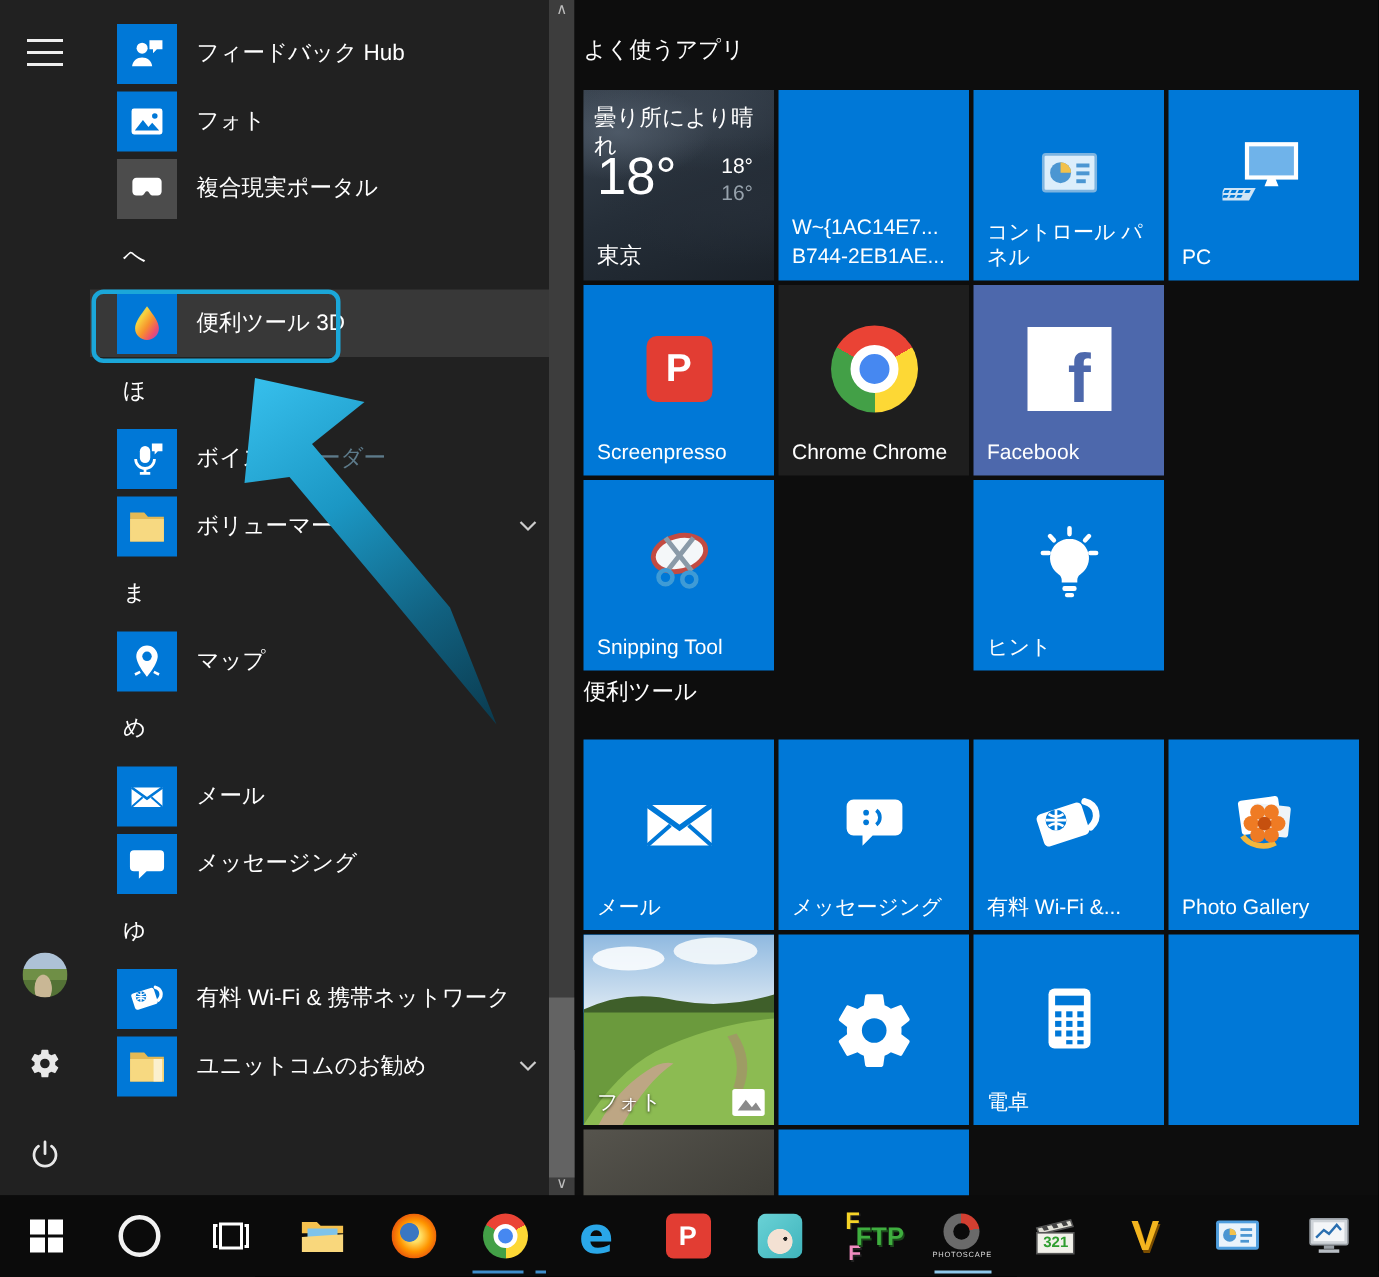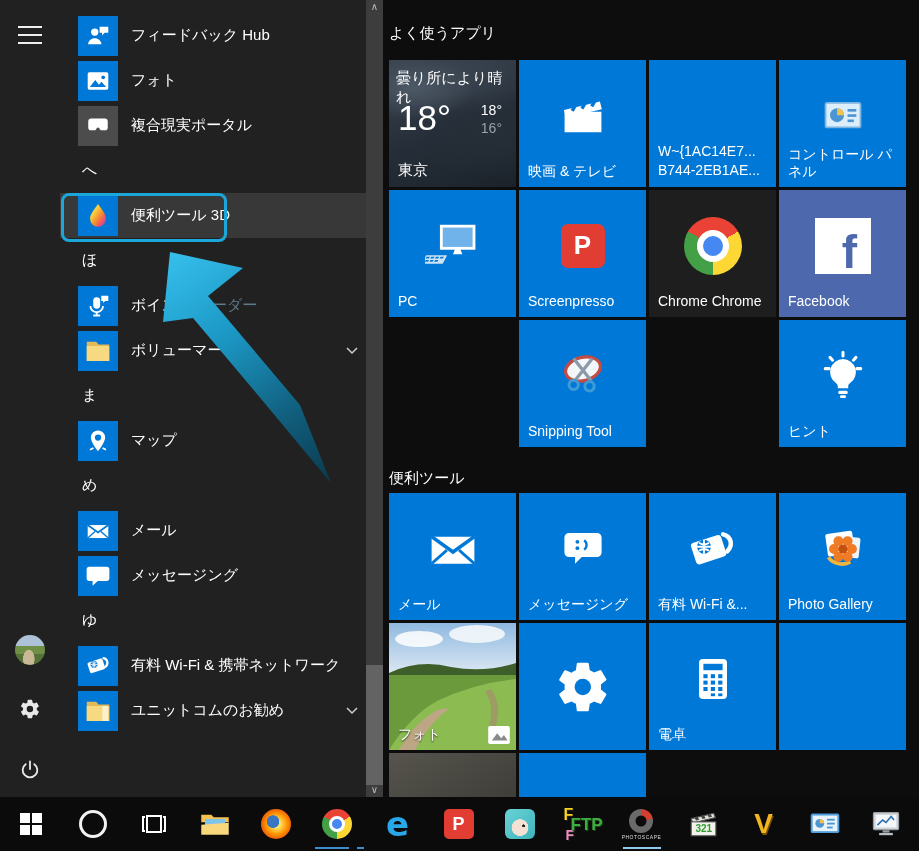--- a/index.html
+++ b/index.html
@@ -32,21 +32,21 @@
   .arow.highlight{background:#383838;}
   .hl-border{position:absolute;left:1px;top:0px;width:160px;height:43px;border:3px solid #1ba7d9;border-radius:8px;pointer-events:none;}
   
   .sbar{position:absolute;left:366px;top:0;width:17px;height:797px;background:#3d3d3d;}
   .sbar .thumb{position:absolute;left:0;top:665px;width:17px;height:120px;background:#636363;}
   .sbar .sarrow{position:absolute;left:0;width:17px;height:14px;color:#bdbdbd;font-size:10px;line-height:14px;text-align:center;cursor:pointer;}
   .sbar .up{top:0;} .sbar .down{bottom:0;}
   
   .tilearea{position:absolute;left:383px;top:0;right:0;height:700px;background:#0d0d0d;}
   .group-title{position:absolute;left:6px;font-size:15px;color:#fff;}
-  .gt1{top:24px;} .gt2{top:469px;}
+  .gt1{top:24px;} .gt2{top:452px;}
   .tgrid{position:absolute;left:6px;display:grid;grid-template-columns:repeat(4,127px);grid-auto-rows:127px;gap:3px;}
   .tg1{top:60px;} .tg2{top:493px;}
   .tile{position:relative;background:#0078d7;overflow:hidden;cursor:pointer;}
   .tile.darkbg{background:#1e1e1e;}
   .tile.teal{background:#0e7a9c;}
   .tile.fb{background:#4d68ac;}
   .tile.none{background:transparent;cursor:default;}
   .tlabel{position:absolute;left:9px;bottom:7px;right:6px;font-size:14px;line-height:17px;color:#fff;}
   .ticon{position:absolute;inset:0 0 16px 0;display:flex;align-items:center;justify-content:center;}
   .w2line{position:absolute;left:9px;bottom:7px;font-size:14px;line-height:19px;}
@@ -326,32 +326,20 @@
       <div class="tgrid tg1">
 
         <div class="tile weather">
           <span class="w-cond">曇り所により晴れ</span>
           <span class="w-temp">18°</span>
           <span class="w-hi">18°</span>
           <span class="w-lo">16°</span>
           <span class="w-city">東京</span>
         </div>
         <div class="tile">
-          <span class="ticon">
-            <svg width="52" height="52" viewBox="0 0 24 24" fill="#fff">
-                <path d="M3.5 10h17v9.5h-17z"></path>
-                <path d="M3.2 9.2l16.6-3.9.9 3.6-16.7 3.9z"></path>
-                <g stroke="#0078d7" stroke-width="1.6">
-                  <path d="M7 9.6l2.3-4M11.5 8.6l2.3-4M16 7.6l2.3-4"></path>
-                </g>
-              </svg>
-          </span>
-          <span class="tlabel">映画 &amp; テレビ</span>
-        </div>
-        <div class="tile">
           <span class="w2line">
             <span>W~{1AC14E7...</span><br>
             <span>B744-2EB1AE...</span>
           </span>
         </div>
         <div class="tile">
           <span class="ticon">
             <svg width="42" height="42" viewBox="0 0 24 24">
                 <rect x="2" y="4.5" width="20" height="14" rx="1" fill="#dceefb" stroke="#7db4e0"></rect>
                 <circle cx="8.6" cy="11.5" r="4" fill="#4b96d2"></circle>

